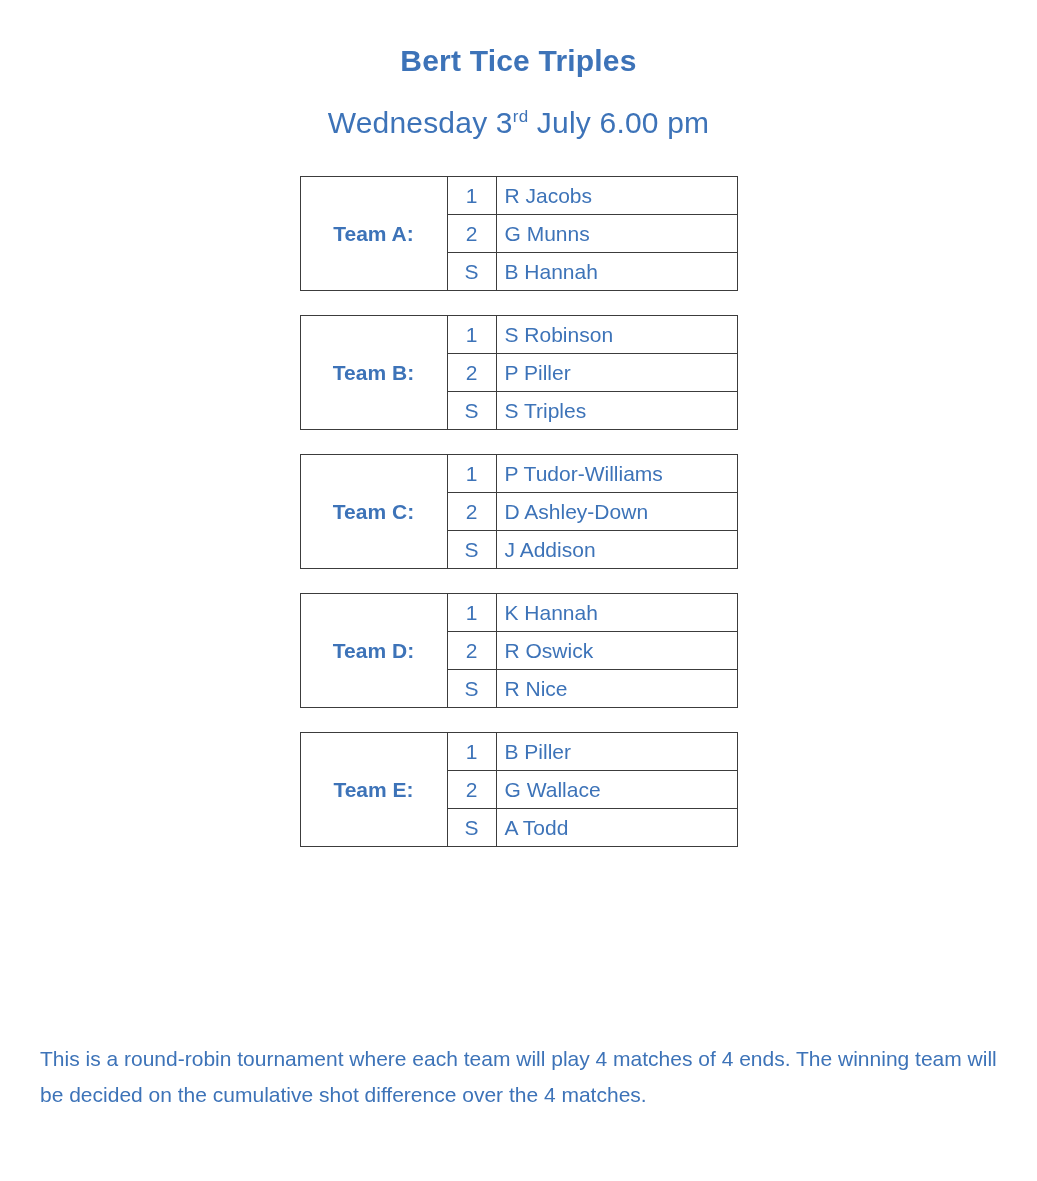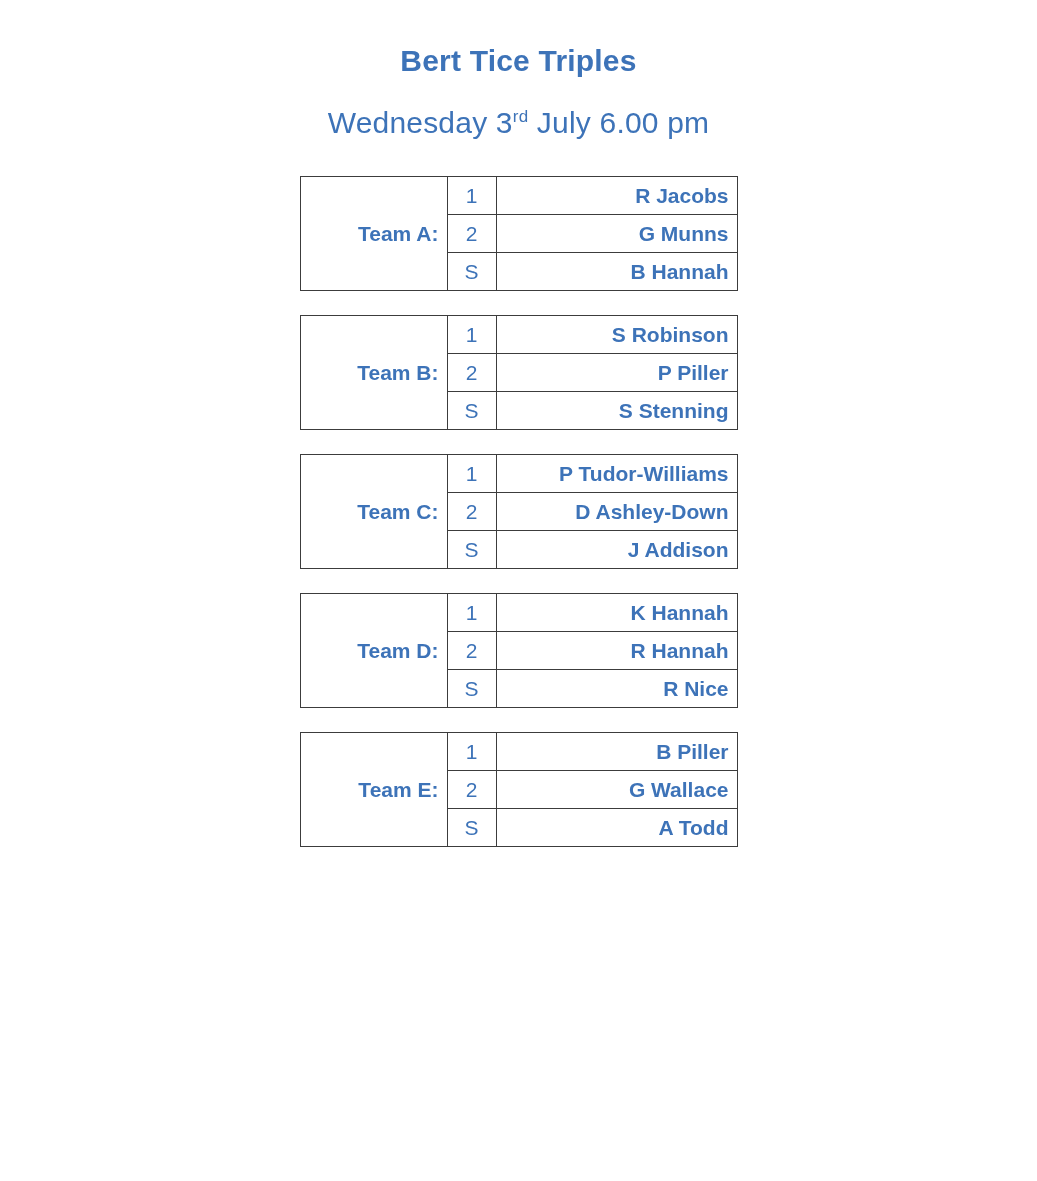--- a/index.html
+++ b/index.html
@@ -59,32 +59,31 @@
     border: 1px solid #3c3c3c;
     height: 37px;
     font-size: 21px;
     color: #3d73b8;
     padding: 0 8px;
     vertical-align: middle;
   }
   td.team-label {
     width: 130px;
     font-weight: bold;
-    text-align: right;
+    text-align: center;
     font-size: 21px;
   }
   td.pos-cell {
     width: 32px;
     text-align: center;
     padding: 0;
   }
   td.name-cell {
-    text-align: right;
+    text-align: left;
     padding-left: 12px;
-    font-weight: bold;
   }
   .note {
     position: absolute;
     left: 40px;
     top: 1020px;
     width: 960px;
     font-size: 21px;
     line-height: 1.72;
     color: #3d73b8;
   }
@@ -127,21 +126,21 @@
           <td class="team-label" rowspan="3">Team B:</td>
           <td class="pos-cell">1</td>
           <td class="name-cell">S Robinson</td>
         </tr>
         <tr>
           <td class="pos-cell">2</td>
           <td class="name-cell">P Piller</td>
         </tr>
         <tr>
           <td class="pos-cell">S</td>
-          <td class="name-cell">S Stenning</td>
+          <td class="name-cell">S Triples</td>
         </tr>
       </tbody>
         </table>
     </div>
 
     <div class="team-block">
       <table class="team-table">
         <tbody>
             <tr>
           <td class="team-label" rowspan="3">Team C:</td>
@@ -163,21 +162,21 @@
     <div class="team-block">
       <table class="team-table">
         <tbody>
             <tr>
           <td class="team-label" rowspan="3">Team D:</td>
           <td class="pos-cell">1</td>
           <td class="name-cell">K Hannah</td>
         </tr>
         <tr>
           <td class="pos-cell">2</td>
-          <td class="name-cell">R Hannah</td>
+          <td class="name-cell">R Oswick</td>
         </tr>
         <tr>
           <td class="pos-cell">S</td>
           <td class="name-cell">R Nice</td>
         </tr>
       </tbody>
         </table>
     </div>
 
     <div class="team-block">
@@ -195,14 +194,15 @@
         <tr>
           <td class="pos-cell">S</td>
           <td class="name-cell">A Todd</td>
         </tr>
       </tbody>
         </table>
     </div>
 
   </div>
 
+  <p class="note">This is a round-robin tournament where each team will play 4 matches of 4 ends. The winning team will be decided on the cumulative shot difference over the 4 matches.</p>
 
 </div>
 
 </body></html>

